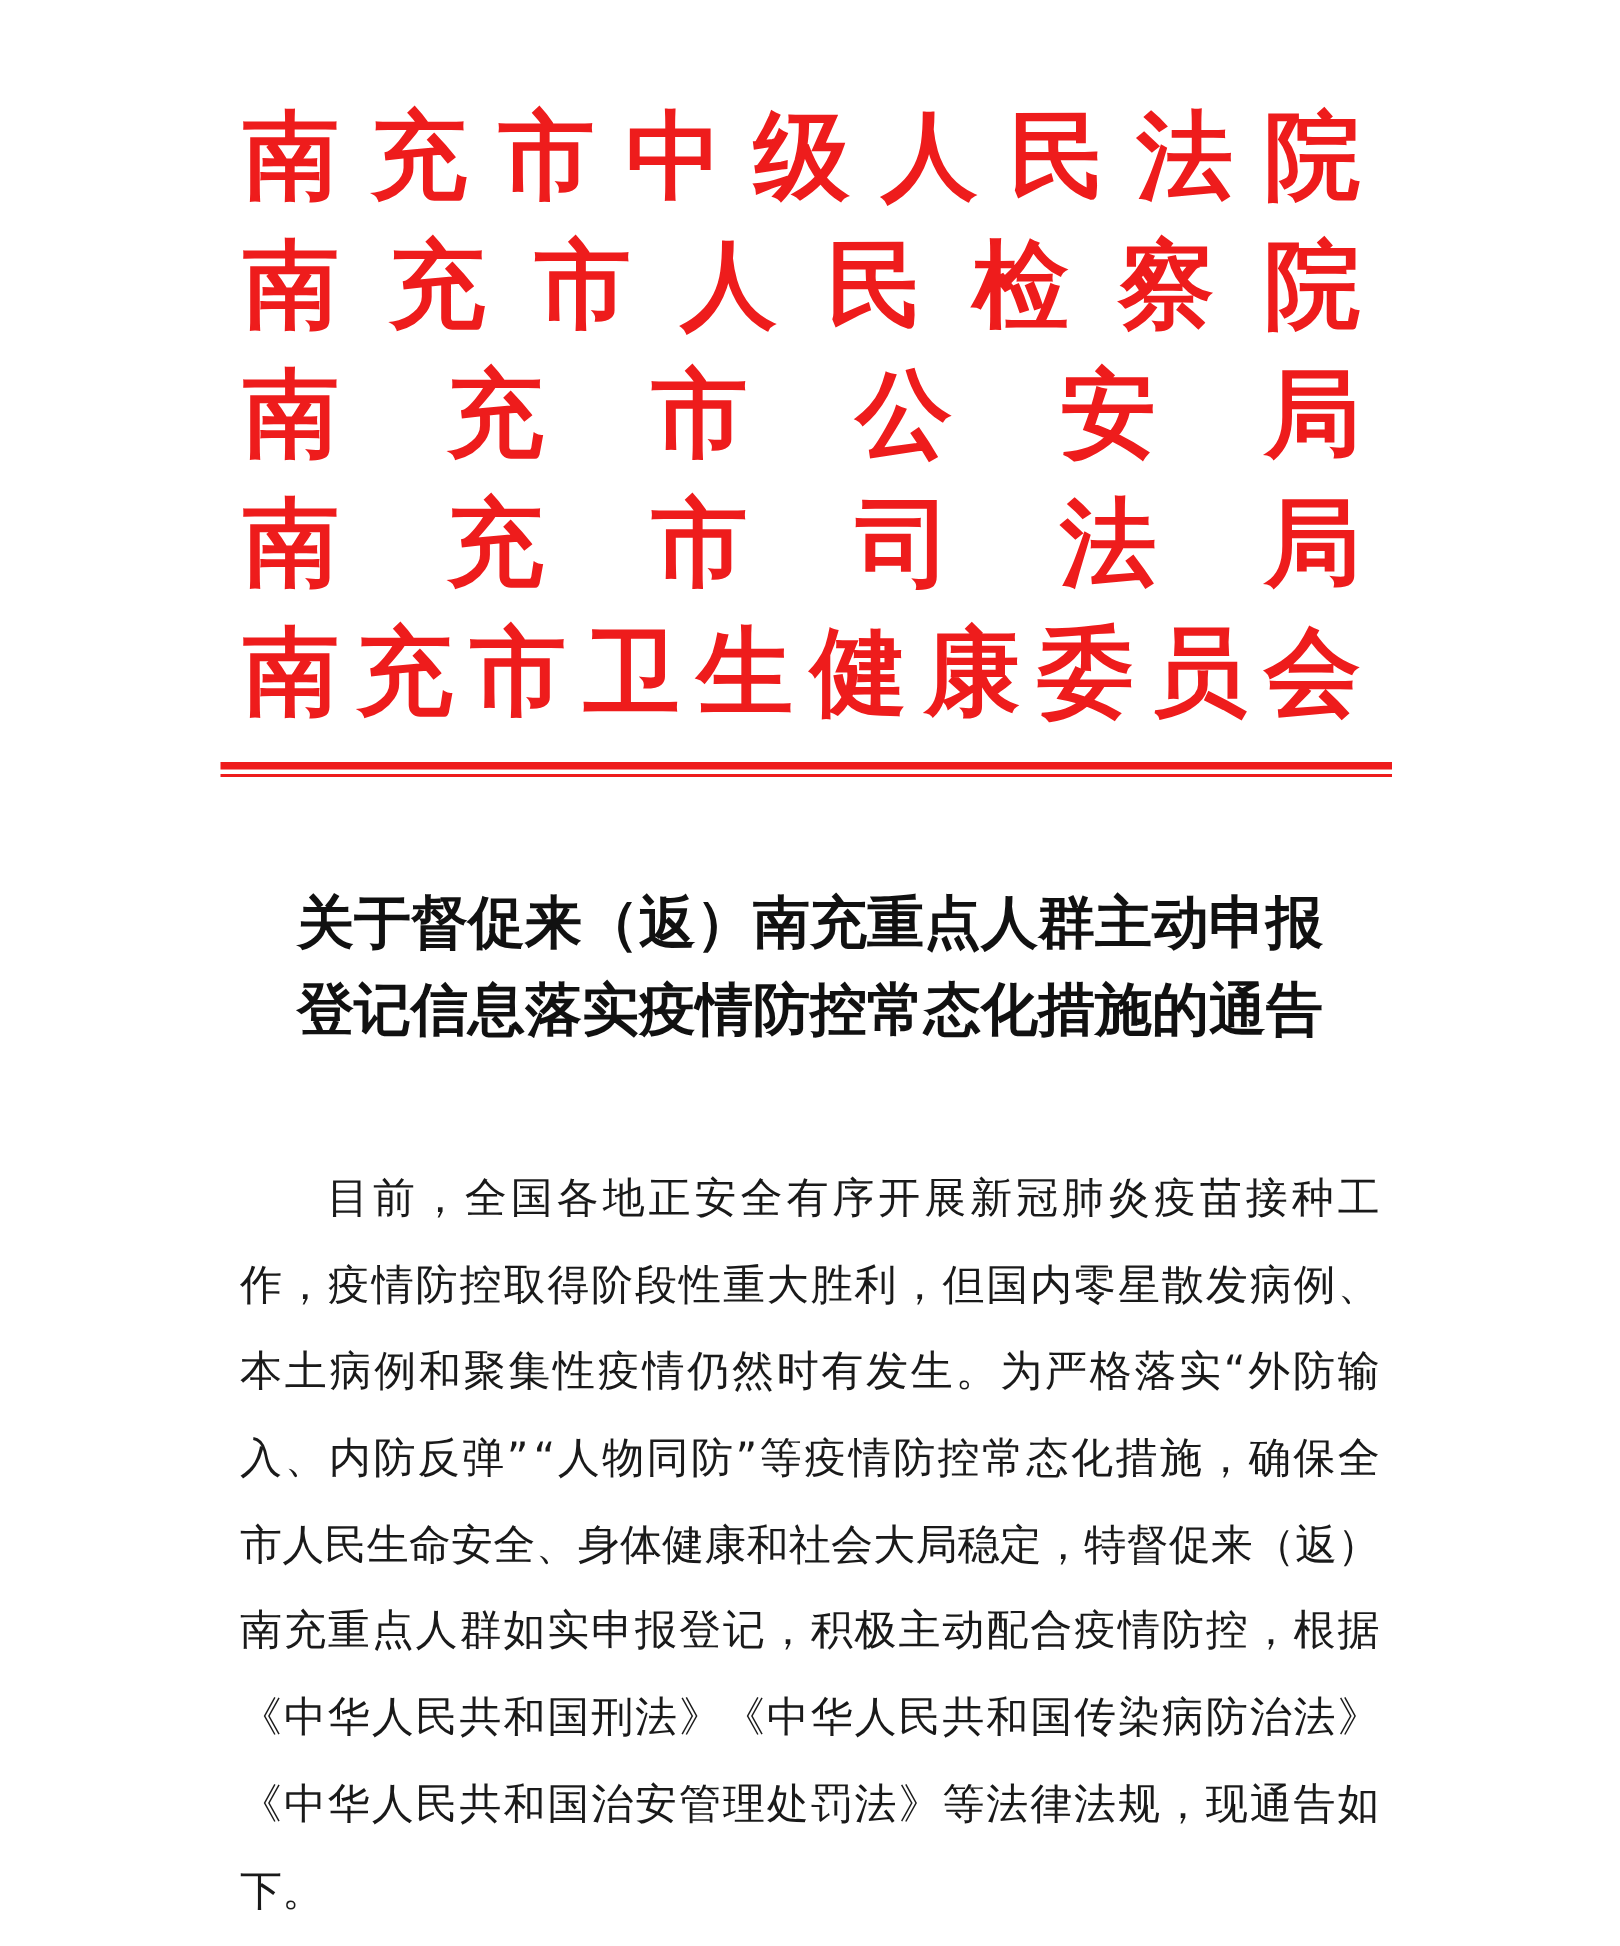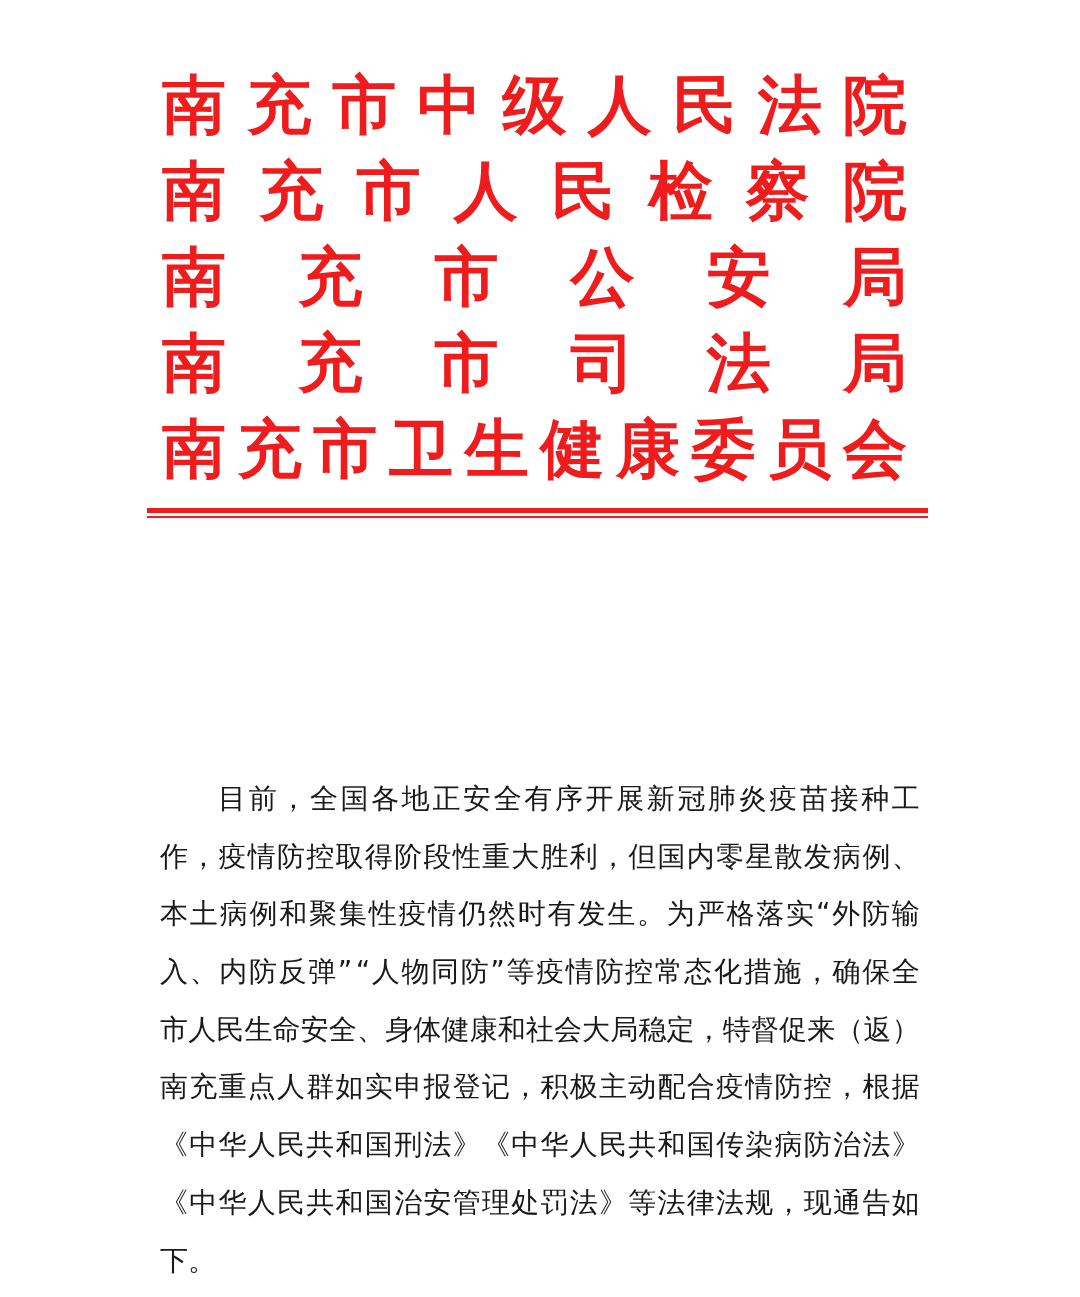--- a/index.html
+++ b/index.html
@@ -144,20 +144,22 @@
       <span>会</span>
     </div>
 </div>
 
 <div class="rule">
   <div class="thick"></div>
   <div class="thin"></div>
 </div>
 
 <div class="title">
+  <div>关于督促来（返）南充重点人群主动申报</div>
+  <div>登记信息落实疫情防控常态化措施的通告</div>
 </div>
 
 <div class="body-text">
   <div class="line first">
       <span>目</span>
       <span>前</span>
       <span>，</span>
       <span>全</span>
       <span>国</span>
       <span>各</span>

